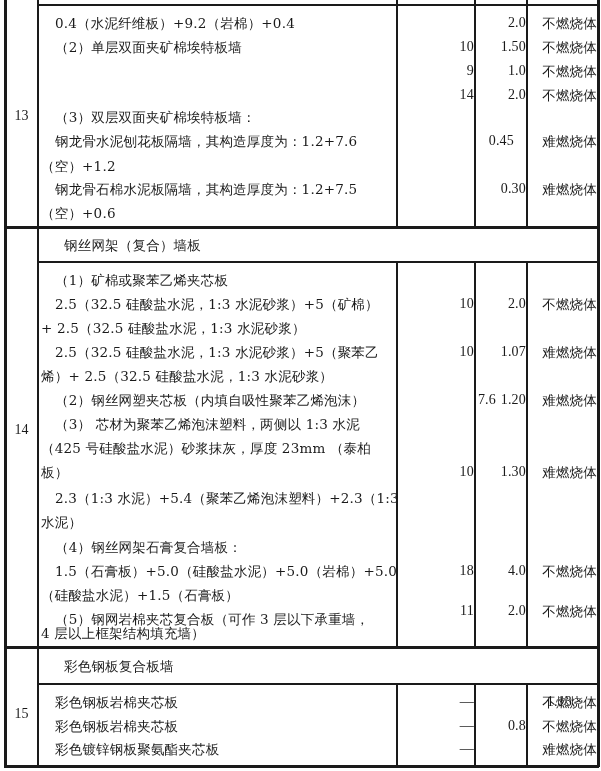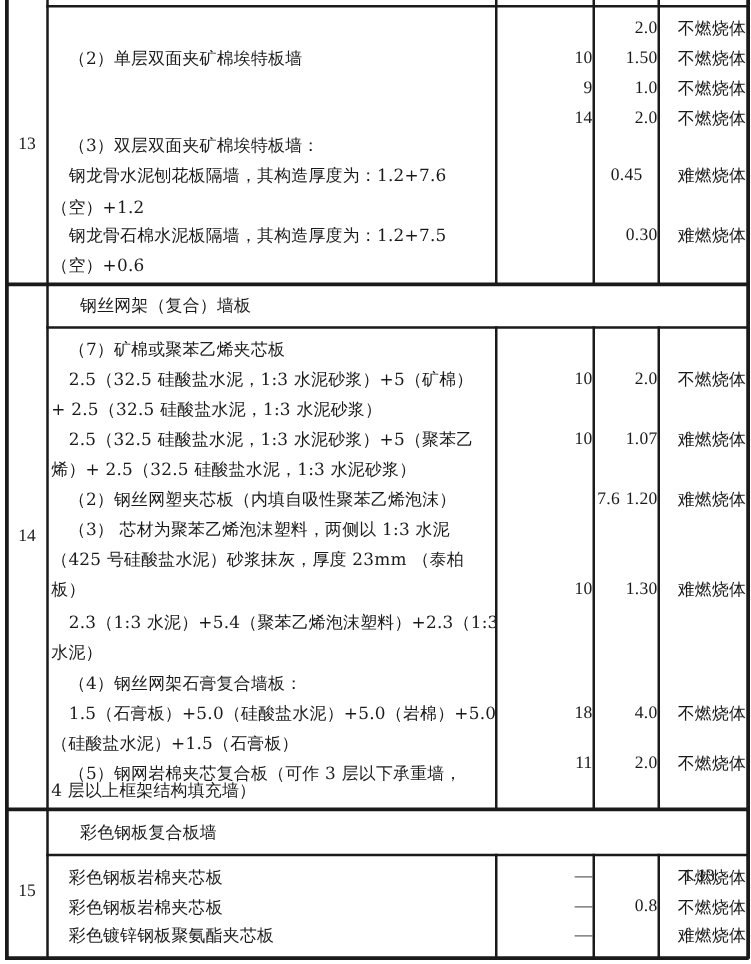--- a/index.html
+++ b/index.html
@@ -39,20 +39,21 @@
 
   <div class="hl" style="left:37px; top:4px; width:562px;"></div>
   <div class="hl thickh" style="left:4px; top:226px; width:595px;"></div>
   <div class="hl" style="left:37px; top:261px; width:562px;"></div>
   <div class="hl thickh" style="left:4px; top:646px; width:595px;"></div>
   <div class="hl" style="left:37px; top:683px; width:562px;"></div>
   <div class="hl thickh" style="left:4px; top:765px; width:595px;"></div>
 
   <div class="idx" style="left:5px; top:108px;">13</div>
 
+  <div class="t" style="left:55px; top:15px;">0.4（水泥纤维板）+9.2（岩棉）+0.4</div>
   <div class="t" style="left:55px; top:39px;">（2）单层双面夹矿棉埃特板墙</div>
   <div class="t" style="left:55px; top:109px;">（3）双层双面夹矿棉埃特板墙：</div>
   <div class="t" style="left:55px; top:133px;">钢龙骨水泥刨花板隔墙，其构造厚度为：1.2+7.6</div>
   <div class="t" style="left:41px; top:158px;">（空）+1.2</div>
   <div class="t" style="left:55px; top:181px;">钢龙骨石棉水泥板隔墙，其构造厚度为：1.2+7.5</div>
   <div class="t" style="left:41px; top:205px;">（空）+0.6</div>
 
   <div class="t c num" style="left:397px; width:77px; top:39px;">10</div>
   <div class="t c num" style="left:397px; width:77px; top:63px;">9</div>
   <div class="t c num" style="left:397px; width:77px; top:87px;">14</div>
@@ -67,21 +68,21 @@
   <div class="t c" style="left:527px; width:70px; top:15px;">不燃烧体</div>
   <div class="t c" style="left:527px; width:70px; top:39px;">不燃烧体</div>
   <div class="t c" style="left:527px; width:70px; top:63px;">不燃烧体</div>
   <div class="t c" style="left:527px; width:70px; top:87px;">不燃烧体</div>
   <div class="t c" style="left:527px; width:70px; top:133px;">难燃烧体</div>
   <div class="t c" style="left:527px; width:70px; top:181px;">难燃烧体</div>
 
   <div class="idx" style="left:5px; top:422px;">14</div>
   <div class="t" style="left:64px; top:237px;">钢丝网架（复合）墙板</div>
 
-  <div class="t" style="left:55px; top:272px;">（7）矿棉或聚苯乙烯夹芯板</div>
+  <div class="t" style="left:55px; top:272px;">（1）矿棉或聚苯乙烯夹芯板</div>
   <div class="t" style="left:55px; top:296px;">2.5（32.5 硅酸盐水泥，1:3 水泥砂浆）+5（矿棉）</div>
   <div class="t" style="left:41px; top:320px;">+ 2.5（32.5 硅酸盐水泥，1:3 水泥砂浆）</div>
   <div class="t" style="left:55px; top:344px;text-align:center;">2.5（32.5 硅酸盐水泥，1:3 水泥砂浆）+5（聚苯乙</div>
   <div class="t" style="left:41px; top:368px;">烯）+ 2.5（32.5 硅酸盐水泥，1:3 水泥砂浆）</div>
   <div class="t" style="left:55px; top:392px;">（2）钢丝网塑夹芯板（内填自吸性聚苯乙烯泡沫）</div>
   <div class="t" style="left:55px; top:416px;">（3） 芯材为聚苯乙烯泡沫塑料，两侧以 1:3 水泥</div>
   <div class="t" style="left:41px; top:440px;">（425 号硅酸盐水泥）砂浆抹灰，厚度 23mm （泰柏</div>
   <div class="t" style="left:41px; top:464px;">板）</div>
   <div class="t" style="left:55px; top:490px;">2.3（1:3 水泥）+5.4（聚苯乙烯泡沫塑料）+2.3（1:3</div>
   <div class="t" style="left:41px; top:514px;">水泥）</div>

